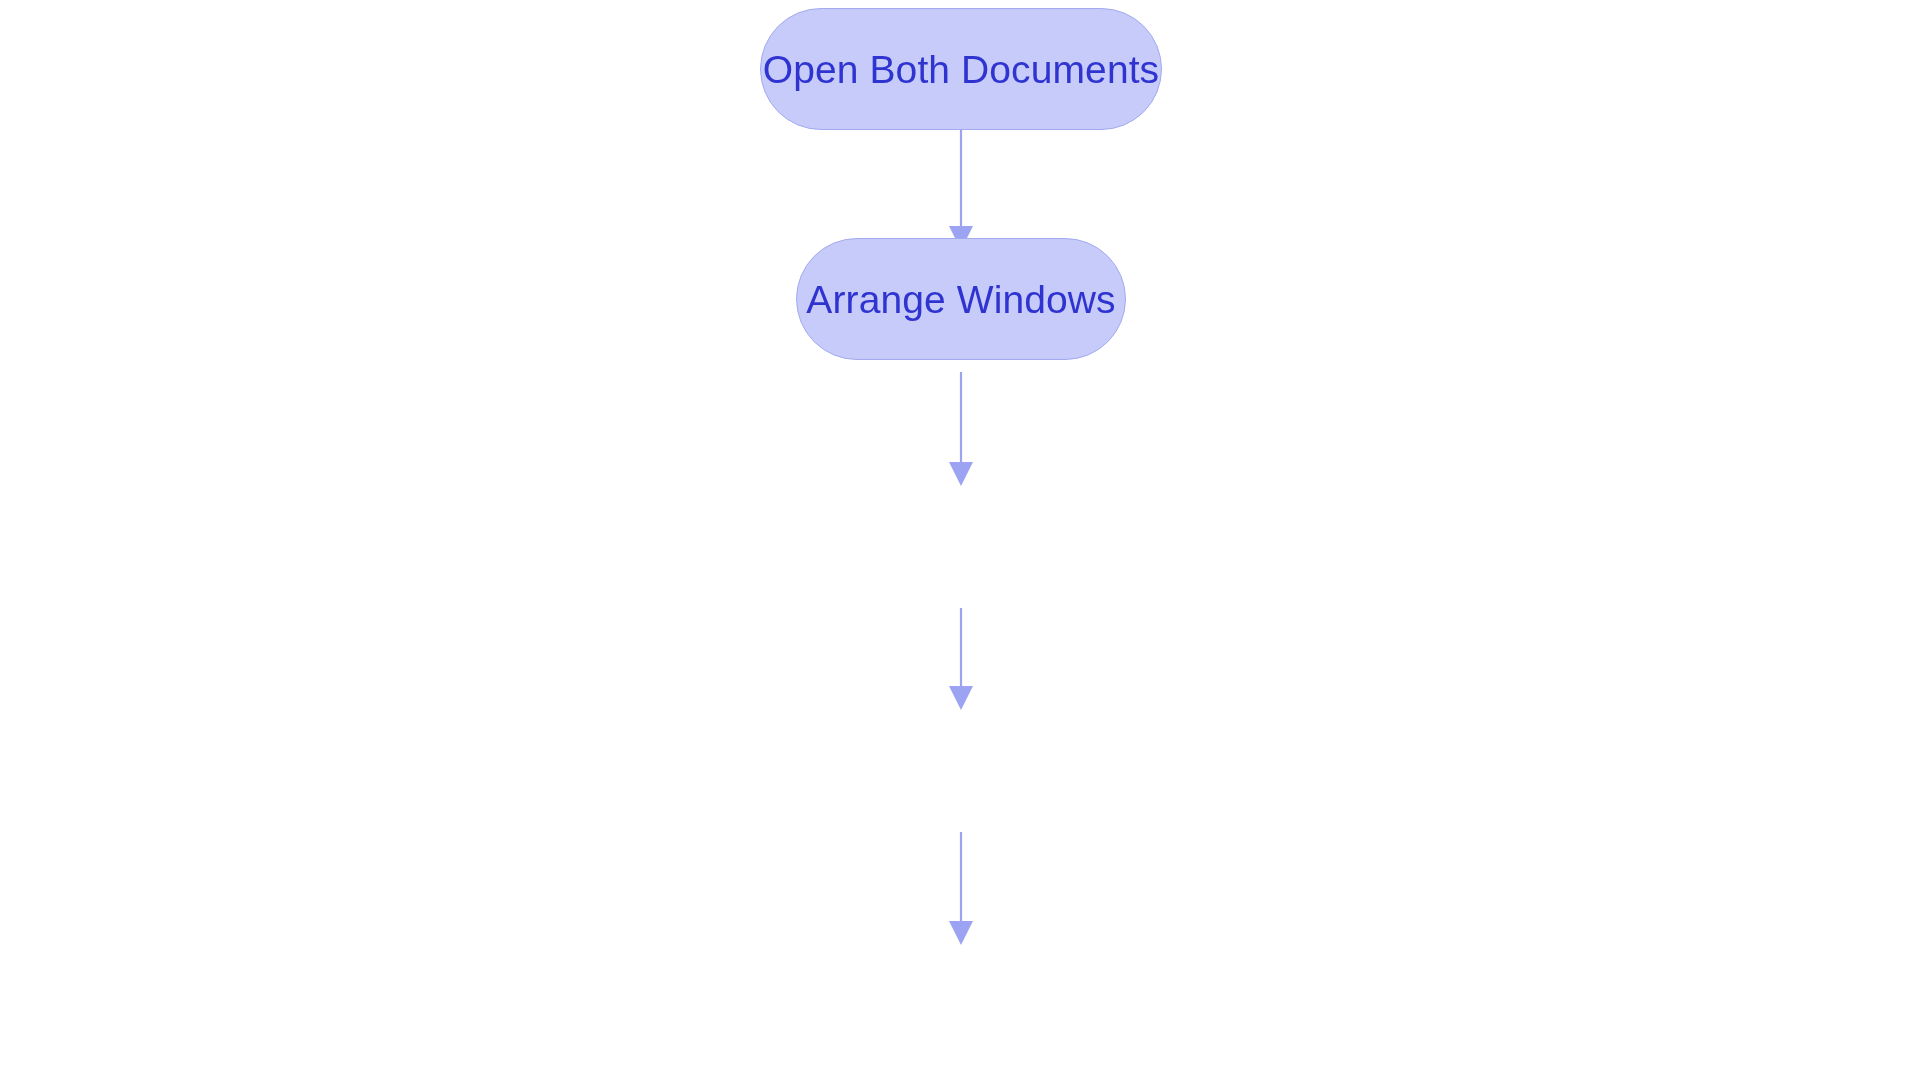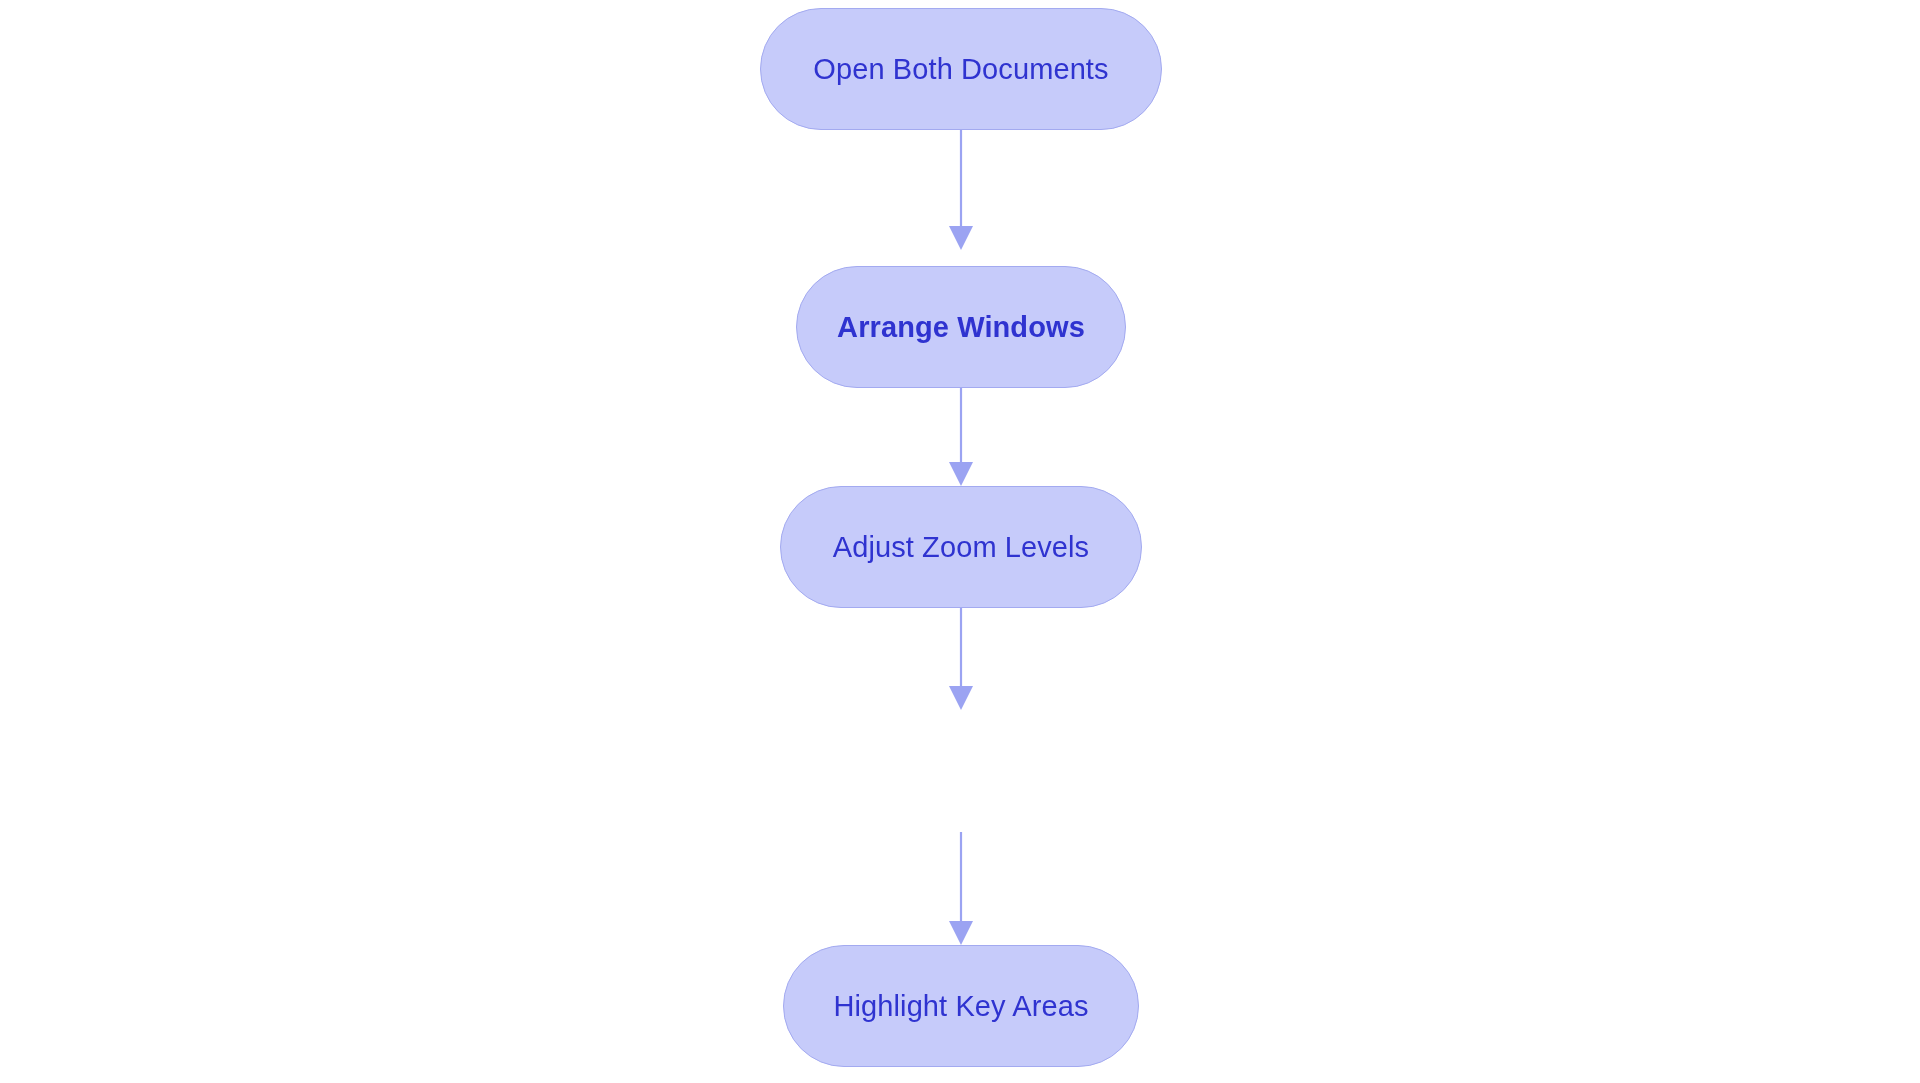--- a/index.html
+++ b/index.html
@@ -26,36 +26,36 @@
     box-sizing: border-box;
     height: 122px;
     background: #C6CBFA;
     border: 1.5px solid #A3AAF0;
     border-radius: 61px;
     display: flex;
     align-items: center;
     justify-content: center;
     color: #2F33D0;
     font-family: "Liberation Sans", sans-serif;
-    font-size: 29px;
+    font-size: 39px;
     font-weight: 400;
     letter-spacing: 0.1px;
     white-space: nowrap;
     user-select: none;
   }
 
   .node-label {
     display: block;
     line-height: 1;
     pointer-events: none;
   }
 
   
   .node-1 { left: 760px; top: 8px;   width: 402px; }
-  .node-2 { left: 796px; top: 266px; width: 330px; font-weight: bold; }
+  .node-2 { left: 796px; top: 238px; width: 330px; }
   .node-3 { left: 780px; top: 486px; width: 362px; }
   .node-4 { left: 833px; top: 710px; width: 256px; }
   .node-5 { left: 783px; top: 945px; width: 356px; }
 
   .edge-svg {
     position: absolute;
     left: 0;
     top: 0;
     width: 1920px;
     height: 1083px;
@@ -103,22 +103,16 @@
   </svg>
 
   <div class="node node-1">
     <span class="node-label">Open Both Documents</span>
   </div>
 
   <div class="node node-2">
     <span class="node-label">Arrange Windows</span>
   </div>
 
-  <div class="node node-3">
-    <span class="node-label">Adjust Zoom Levels</span>
-  </div>
 
 
-  <div class="node node-5">
-    <span class="node-label">Highlight Key Areas</span>
-  </div>
 
 </div>
 
 </body></html>

